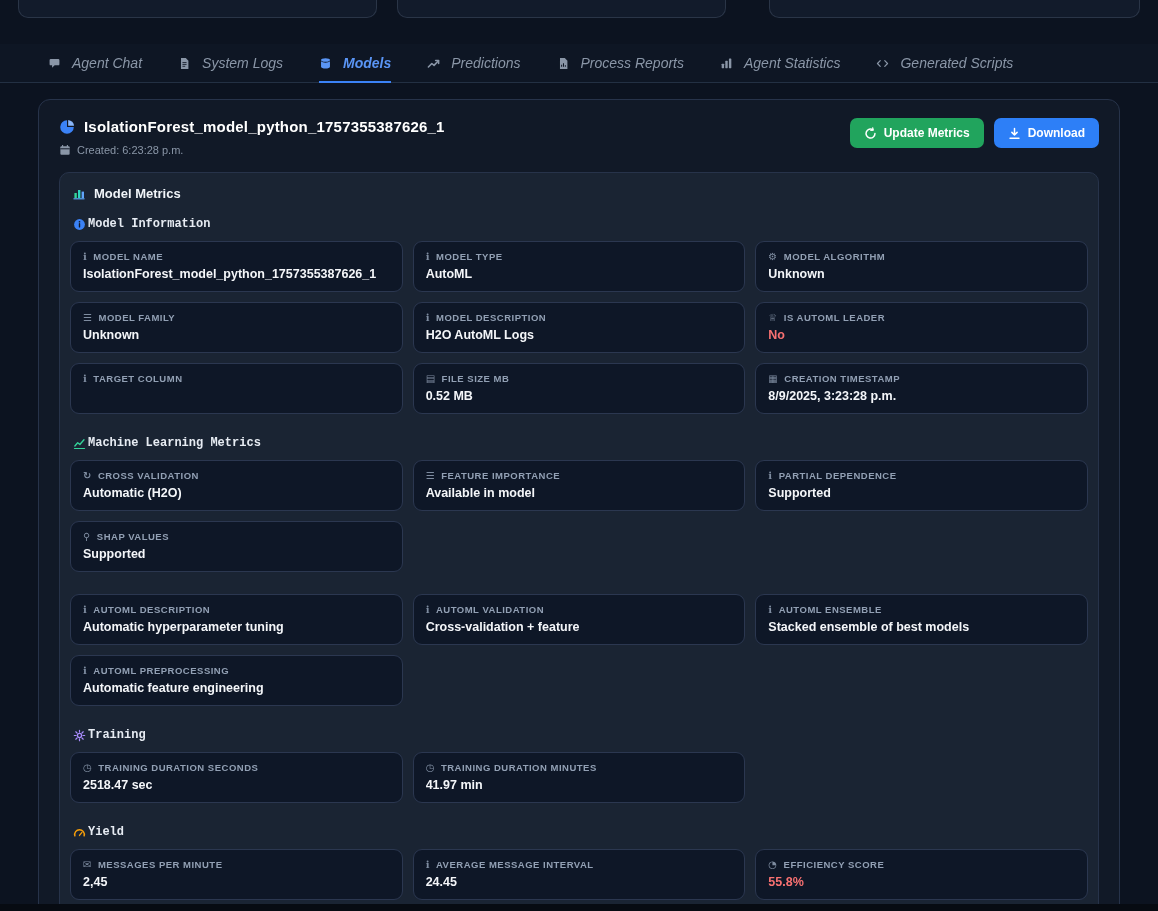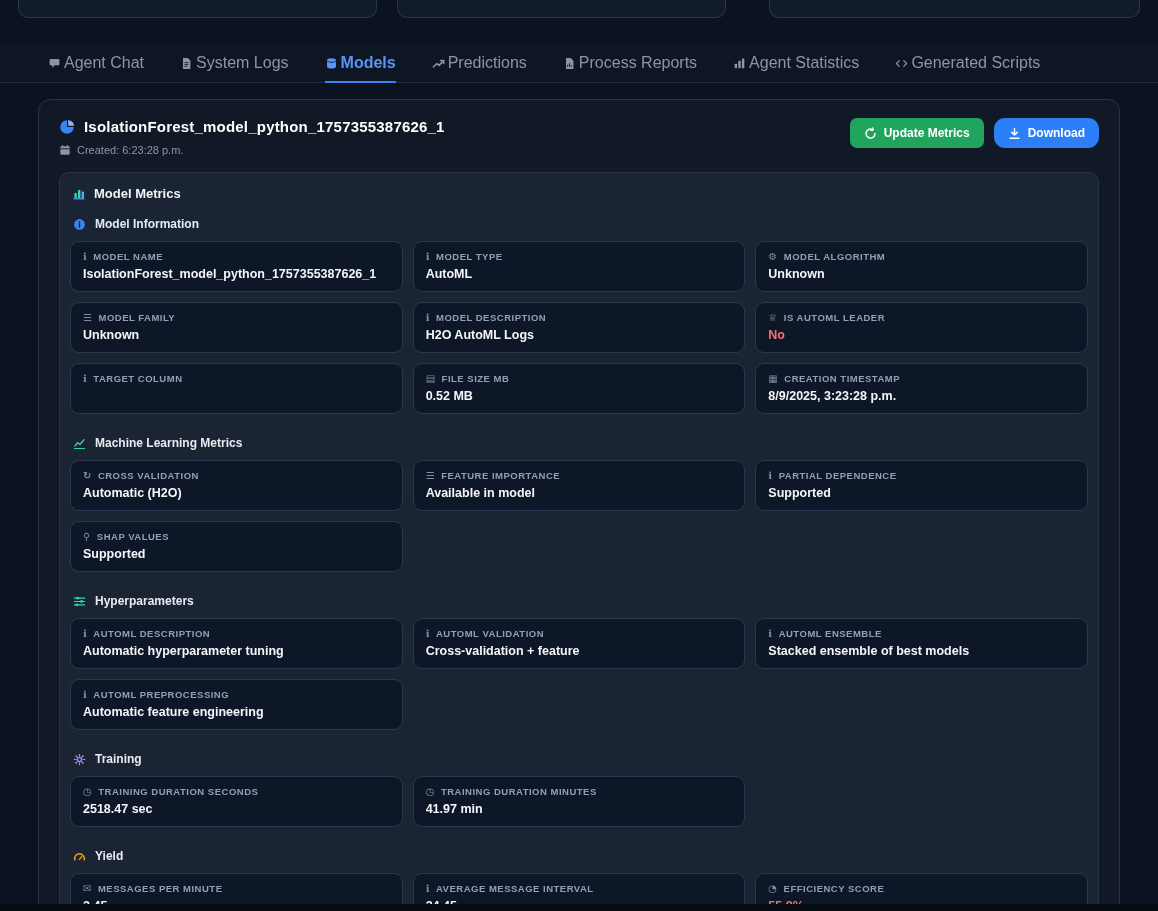--- a/index.html
+++ b/index.html
@@ -11,22 +11,22 @@
   }
   
   .top-row { display:flex; padding:0 18px; height:18px; }
   .top-card { background:#121b2b; border:1px solid #2a3547; border-top:none; border-radius:0 0 10px 10px; height:18px; }
   .top-card.c1 { width:359px; }
   .top-card.c2 { width:329px; margin-left:20px; }
   .top-card.c3 { width:371px; margin-left:auto; }
   
   .tabbar { margin-top:26px; height:39px; display:flex; align-items:stretch; gap:36px;
             padding-left:48px; border-bottom:1px solid #233043; background:#0e1624; }
-  .tab { position:relative; display:flex; align-items:center; gap:3px; font-size:16px;
-         color:#8a96a7; cursor:pointer; white-space:nowrap; }
+  .tab { position:relative; display:flex; align-items:center; gap:11px; font-size:14px;
+         color:#8a96a7; cursor:pointer; white-space:nowrap;font-style:italic; }
   .tab.active { color:#5a95f5; font-weight:700; }
   .tab.active::after { content:""; position:absolute; left:0; right:0; bottom:-1px; height:2px; background:#3b82f6; }
   .tab-ic { width:13px; height:13px; display:inline-block; }
   .tab-ic svg { width:100%; height:100%; display:block; }
   
   .main-card { margin:16px 38px 0; background:#111927; border:1px solid #27334a;
                border-radius:12px; padding:18px 20px; min-height:1100px; }
   .main-head { display:flex; justify-content:space-between; align-items:flex-start; }
   .title-row { display:flex; align-items:center; gap:9px; }
   .title-row h1 { margin:0; font-size:15px; font-weight:700; color:#ffffff; letter-spacing:.2px; }
@@ -39,21 +39,21 @@
   .btns { display:flex; gap:10px;justify-content:flex-end; }
   .btn { display:flex; align-items:center; gap:7px; border:none; border-radius:7px;
          padding:8px 14px; font-size:12px; font-weight:600; color:#fff; cursor:pointer;
          font-family:"Liberation Sans","DejaVu Sans",sans-serif; }
   
   .metrics-panel { margin-top:16px; background:#1a2433; border:1px solid #27334a;
                    border-radius:10px; padding:13px 10px 16px; }
   .panel-title { display:flex; align-items:flex-start; gap:8px; font-size:13px; font-weight:700;
                  color:#f1f5f9; margin-bottom:16px; padding-left:2px; }
   .section { }
-  .sec-head { display:flex; align-items:center; gap:9px; margin-bottom:10px; padding-left:3px; }
+  .sec-head { display:flex; align-items:center; gap:2px; margin-bottom:10px; padding-left:3px;font-family:Liberation Mono, monospace; }
   .sec-ic { width:13px; height:13px; display:inline-block; }
   .sec-ic svg { width:100%; height:100%; display:block; }
   .sec-title { font-size:12px; font-weight:600; color:#e7ecf3; }
   .grid { display:grid; grid-template-columns:repeat(3,1fr); gap:10px; margin-bottom:22px; }
   .mcard { background:#0e1727; border:1px solid #2b3750; border-radius:9px;
            padding:9px 12px 10px; min-height:47px; }
   .mlabel { display:flex; align-items:center; gap:6px; color:#92a0b4; font-size:9.5px;
             font-weight:600; letter-spacing:.5px; }
   .mic { font-size:10px; line-height:10px; color:#7e8ca0; font-family:"DejaVu Sans",sans-serif; }
   .mvalue { margin-top:5px; font-size:12.5px; font-weight:700; color:#f4f6f9;
@@ -160,21 +160,21 @@
     <div class="btns">
       <button class="btn" style="background: rgb(33, 164, 93);">
         <span class="ic13">
             <svg viewBox="0 0 14 14">
               <path d="M11.8 7A4.8 4.8 0 1 1 9.6 3" fill="none" stroke="currentColor" stroke-width="1.6" stroke-linecap="round"></path>
               <path d="M9.4 0.9l.4 2.4-2.4.4" fill="none" stroke="currentColor" stroke-width="1.4" stroke-linecap="round" stroke-linejoin="round"></path>
             </svg>
           </span>
         <span>Update Metrics</span>
       </button>
-      <button class="btn" style="background: rgb(45, 127, 247); border-radius: 11px;">
+      <button class="btn" style="background: rgb(45, 127, 247);">
         <span class="ic13">
             <svg viewBox="0 0 14 14">
               <path d="M7 1.6v6.8M4.2 5.8L7 8.6l2.8-2.8" fill="none" stroke="currentColor" stroke-width="1.6" stroke-linecap="round" stroke-linejoin="round"></path>
               <path d="M2.2 12h9.6" stroke="currentColor" stroke-width="1.6" fill="none" stroke-linecap="round"></path>
             </svg>
           </span>
         <span>Download</span>
       </button>
     </div>
   </div>
@@ -304,31 +304,20 @@
             <div class="mcard">
               <div class="mlabel">
                 <span class="mic">⚲</span>
                 <span class="mtext">SHAP VALUES</span>
               </div>
               <div class="mvalue">Supported</div>
             </div>
           </div>
         </div>
         <div class="section">
-          <div class="sec-head">
-            <span class="sec-ic" style="color:#2dd4bf">
-              <svg viewBox="0 0 14 14">
-                <path d="M1.5 3.4h11M1.5 7h11M1.5 10.6h11" stroke="currentColor" stroke-width="1.3" fill="none" stroke-linecap="round"></path>
-                <circle cx="5.2" cy="3.4" r="1.5" fill="currentColor"></circle>
-                <circle cx="9.2" cy="7" r="1.5" fill="currentColor"></circle>
-                <circle cx="4.2" cy="10.6" r="1.5" fill="currentColor"></circle>
-              </svg>
-            </span>
-            <span class="sec-title">Hyperparameters</span>
-          </div>
           <div class="grid">
             <div class="mcard">
               <div class="mlabel">
                 <span class="mic">ℹ</span>
                 <span class="mtext">AUTOML DESCRIPTION</span>
               </div>
               <div class="mvalue">Automatic hyperparameter tuning</div>
             </div>
             <div class="mcard">
               <div class="mlabel">

